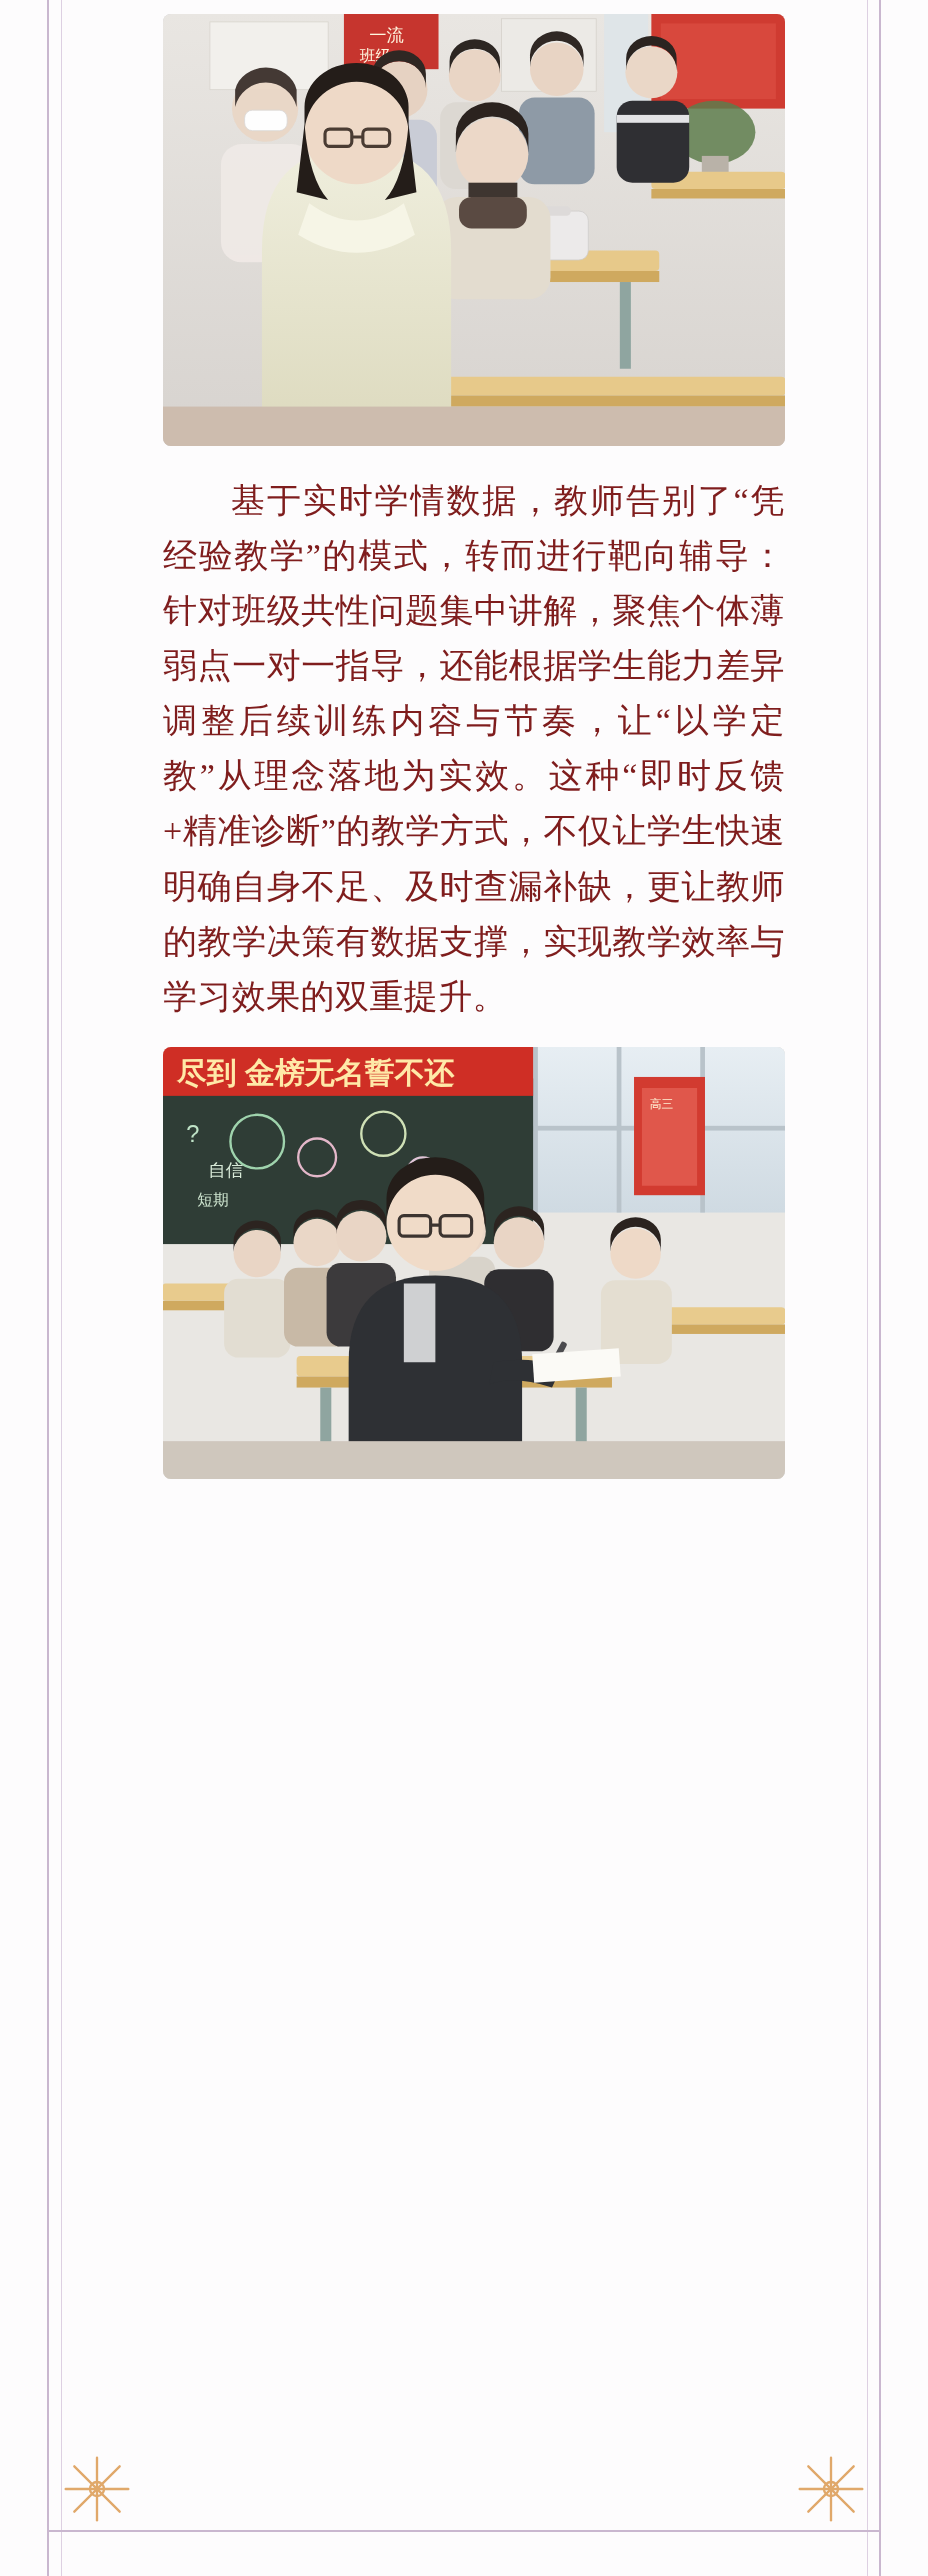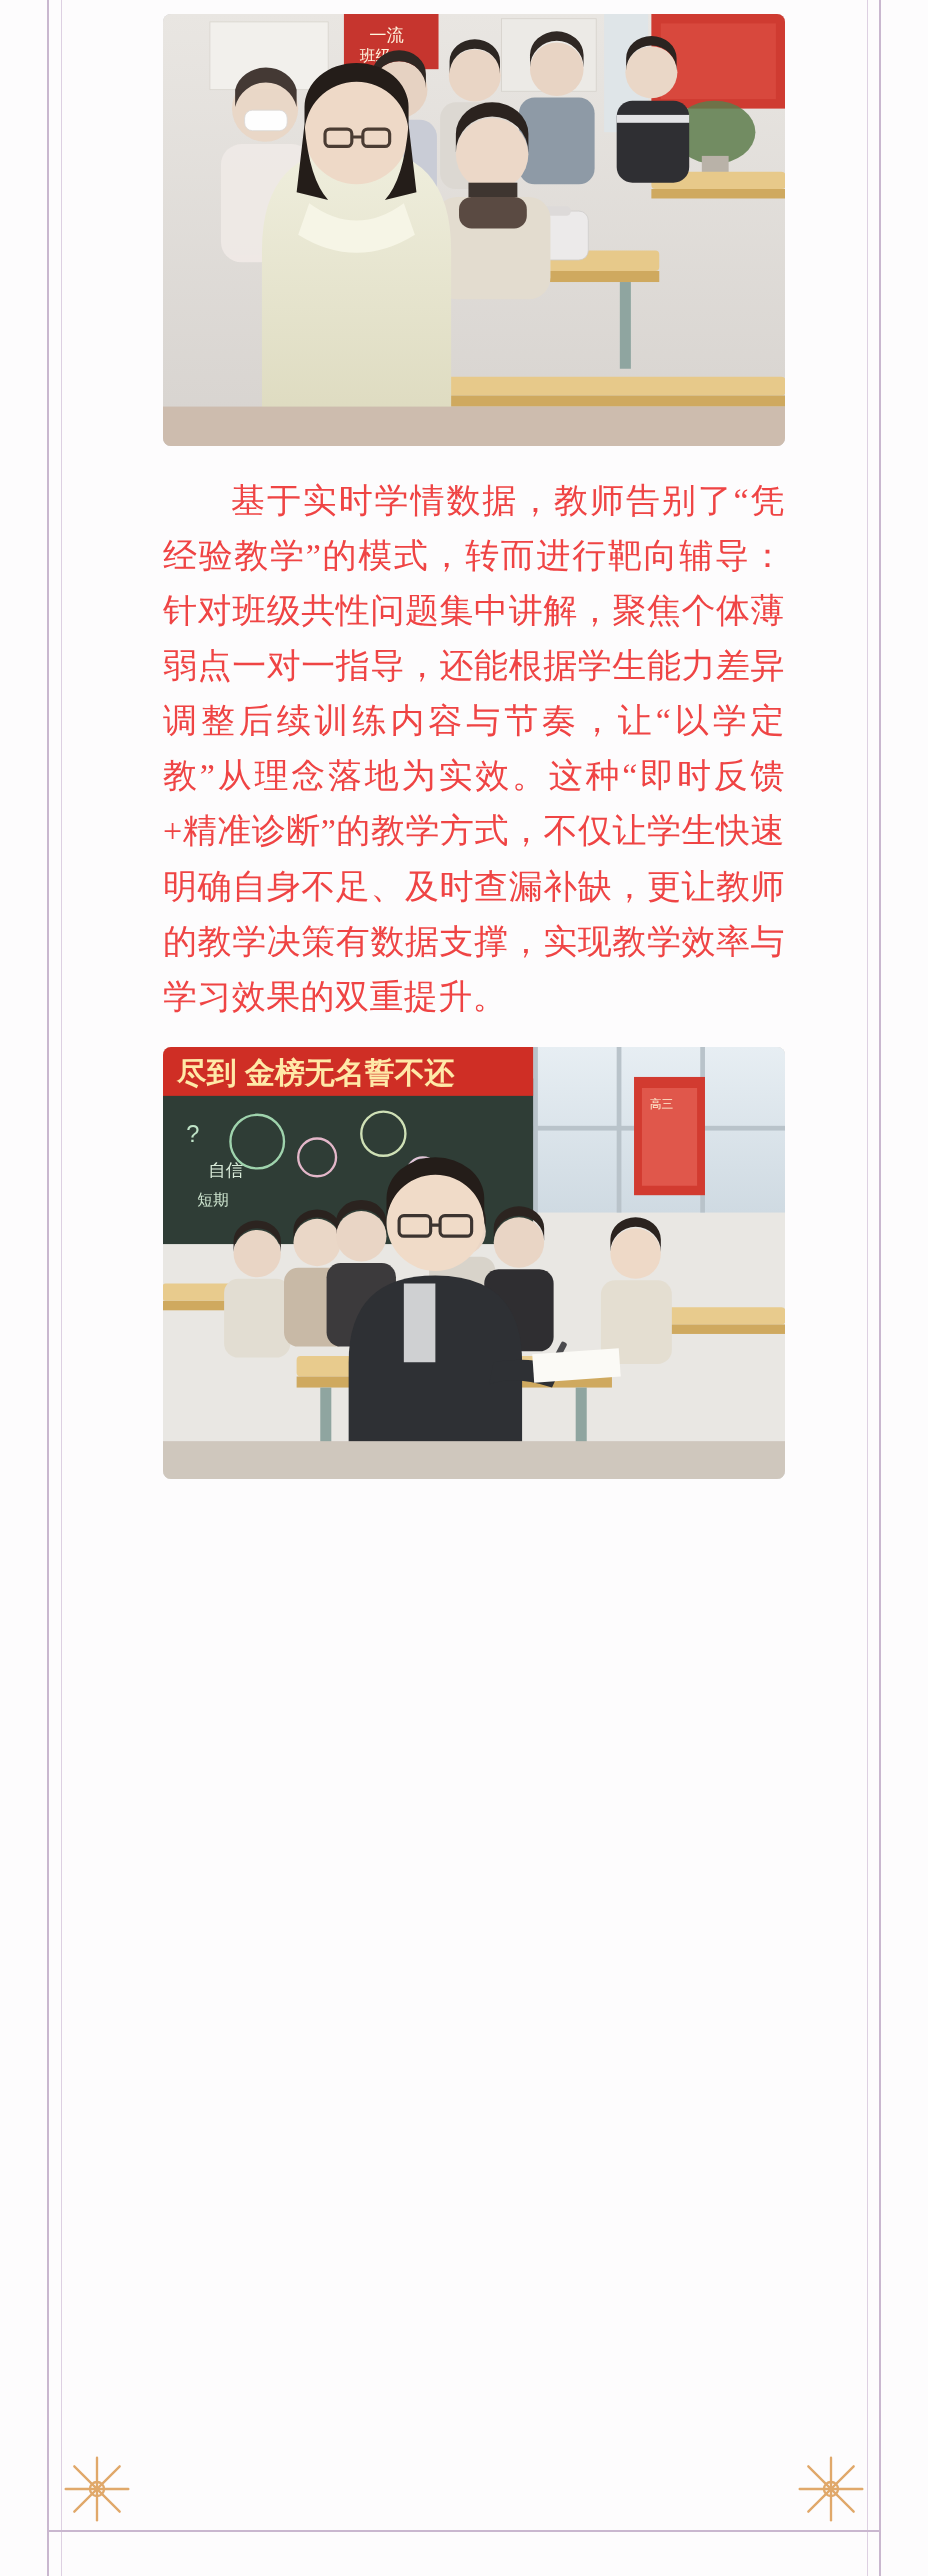--- a/index.html
+++ b/index.html
@@ -71,21 +71,21 @@
   }
   .photo.first { margin-top: 14px; height: 432px; }
   .photo.second { margin-top: 23.6px; height: 432px; }
 
   .photo svg { display: block; width: 100%; height: 100%; }
 
   p.para {
     font-family: "Liberation Serif", serif;
     font-size: 34px;
     line-height: 1.62;
-    color: #ef4444;
+    color: #7f1d1d;
     margin: 27px 0 0 0;
     text-align: justify;
     text-justify: inter-ideograph;
     text-indent: 2em;
     letter-spacing: 0.4px;
   }
   .para-wrap { width: 622px; margin: 0 auto; }
 
   .ornaments {
     position: absolute;

